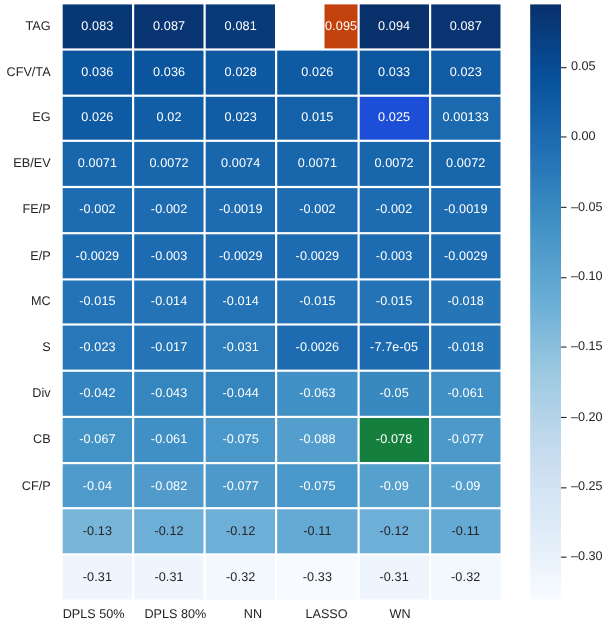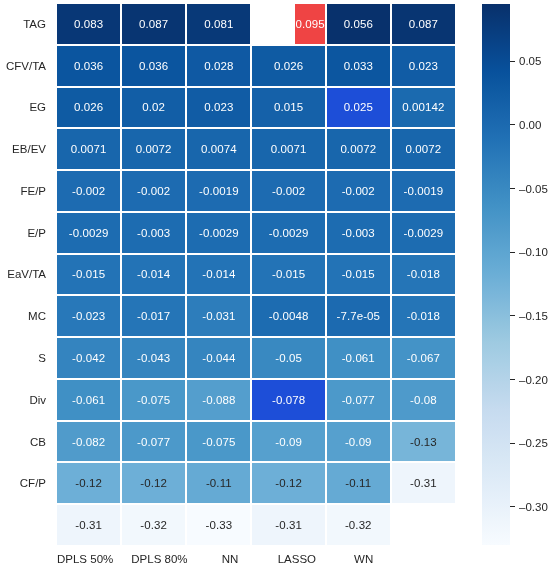--- a/index.html
+++ b/index.html
@@ -96,47 +96,46 @@
 
 <div id="fig">
 
   <div id="rowlabels">
       <div class="rowlabel">TAG</div>
       <div class="rowlabel">CFV/TA</div>
       <div class="rowlabel">EG</div>
       <div class="rowlabel">EB/EV</div>
       <div class="rowlabel">FE/P</div>
       <div class="rowlabel">E/P</div>
-      <div class="rowlabel">EaV/TA</div>
       <div class="rowlabel">MC</div>
       <div class="rowlabel">S</div>
       <div class="rowlabel">Div</div>
       <div class="rowlabel">CB</div>
       <div class="rowlabel">CF/P</div>
     </div>
 
   <div id="grid">
       <div class="cell" style="background: rgb(8, 55, 118);">0.083</div>
       <div class="cell" style="background: rgb(8, 53, 114);">0.087</div>
       <div class="cell" style="background: rgb(8, 57, 120);">0.081</div>
-      <div class="cell" style="background: #ef4444; margin-left: 43px;">0.095</div>
-      <div class="cell" style="background: rgb(8, 49, 108);">0.056</div>
+      <div class="cell" style="background: #c2410c; margin-left: 43px;">0.095</div>
+      <div class="cell" style="background: rgb(8, 49, 108);">0.094</div>
       <div class="cell" style="background: rgb(8, 53, 114);">0.087</div>
       <div class="cell" style="background: rgb(11, 85, 159);">0.036</div>
       <div class="cell" style="background: rgb(11, 85, 159);">0.036</div>
       <div class="cell" style="background: rgb(15, 89, 163);">0.028</div>
       <div class="cell" style="background: rgb(15, 91, 163);">0.026</div>
       <div class="cell" style="background: rgb(12, 86, 160);">0.033</div>
       <div class="cell" style="background: rgb(17, 92, 165);">0.023</div>
       <div class="cell" style="background: rgb(15, 91, 163);">0.026</div>
       <div class="cell" style="background: rgb(18, 94, 166);">0.02</div>
       <div class="cell" style="background: rgb(17, 92, 165);">0.023</div>
       <div class="cell" style="background: rgb(21, 97, 169);">0.015</div>
       <div class="cell" style="background: #1d4ed8;">0.025</div>
-      <div class="cell" style="background: rgb(27, 106, 175);">0.00142</div>
+      <div class="cell" style="background: rgb(27, 106, 175);">0.00133</div>
       <div class="cell" style="background: rgb(24, 102, 172);">0.0071</div>
       <div class="cell" style="background: rgb(24, 102, 172);">0.0072</div>
       <div class="cell" style="background: rgb(24, 102, 172);">0.0074</div>
       <div class="cell" style="background: rgb(24, 102, 172);">0.0071</div>
       <div class="cell" style="background: rgb(24, 102, 172);">0.0072</div>
       <div class="cell" style="background: rgb(24, 102, 172);">0.0072</div>
       <div class="cell" style="background: rgb(29, 107, 177);">-0.002</div>
       <div class="cell" style="background: rgb(29, 107, 177);">-0.002</div>
       <div class="cell" style="background: rgb(29, 107, 177);">-0.0019</div>
       <div class="cell" style="background: rgb(29, 107, 177);">-0.002</div>
@@ -150,35 +149,36 @@
       <div class="cell" style="background: rgb(29, 108, 177);">-0.0029</div>
       <div class="cell" style="background: rgb(35, 115, 182);">-0.015</div>
       <div class="cell" style="background: rgb(35, 115, 182);">-0.014</div>
       <div class="cell" style="background: rgb(35, 115, 182);">-0.014</div>
       <div class="cell" style="background: rgb(35, 115, 182);">-0.015</div>
       <div class="cell" style="background: rgb(35, 115, 182);">-0.015</div>
       <div class="cell" style="background: rgb(37, 117, 183);">-0.018</div>
       <div class="cell" style="background: rgb(40, 120, 185);">-0.023</div>
       <div class="cell" style="background: rgb(37, 117, 183);">-0.017</div>
       <div class="cell" style="background: rgb(45, 125, 187);">-0.031</div>
-      <div class="cell" style="background: rgb(29, 108, 177);">-0.0048</div>
+      <div class="cell" style="background: rgb(29, 108, 177);">-0.0026</div>
       <div class="cell" style="background: rgb(28, 106, 176);">-7.7e-05</div>
       <div class="cell" style="background: rgb(37, 117, 183);">-0.018</div>
       <div class="cell" style="background: rgb(52, 132, 191);">-0.042</div>
       <div class="cell" style="background: rgb(53, 133, 191);">-0.043</div>
       <div class="cell" style="background: rgb(53, 133, 191);">-0.044</div>
+      <div class="cell" style="background: rgb(65, 145, 198);">-0.063</div>
       <div class="cell" style="background: rgb(57, 137, 193);">-0.05</div>
       <div class="cell" style="background: rgb(64, 144, 197);">-0.061</div>
       <div class="cell" style="background: rgb(68, 147, 199);">-0.067</div>
       <div class="cell" style="background: rgb(64, 144, 197);">-0.061</div>
       <div class="cell" style="background: rgb(74, 152, 201);">-0.075</div>
       <div class="cell" style="background: rgb(84, 158, 205);">-0.088</div>
-      <div class="cell" style="background: #1d4ed8;">-0.078</div>
+      <div class="cell" style="background: #15803d;">-0.078</div>
       <div class="cell" style="background: rgb(76, 153, 202);">-0.077</div>
-      <div class="cell" style="background: rgb(78, 154, 203);">-0.08</div>
+      <div class="cell" style="background: rgb(78, 154, 203);">-0.04</div>
       <div class="cell" style="background: rgb(80, 155, 203);">-0.082</div>
       <div class="cell" style="background: rgb(76, 153, 202);">-0.077</div>
       <div class="cell" style="background: rgb(74, 152, 201);">-0.075</div>
       <div class="cell" style="background: rgb(86, 160, 206);">-0.09</div>
       <div class="cell" style="background: rgb(86, 160, 206);">-0.09</div>
       <div class="cell dark-text" style="background: rgb(119, 181, 217);">-0.13</div>
       <div class="cell dark-text" style="background: rgb(109, 175, 215);">-0.12</div>
       <div class="cell dark-text" style="background: rgb(109, 175, 215);">-0.12</div>
       <div class="cell dark-text" style="background: rgb(101, 170, 212);">-0.11</div>
       <div class="cell dark-text" style="background: rgb(109, 175, 215);">-0.12</div>

